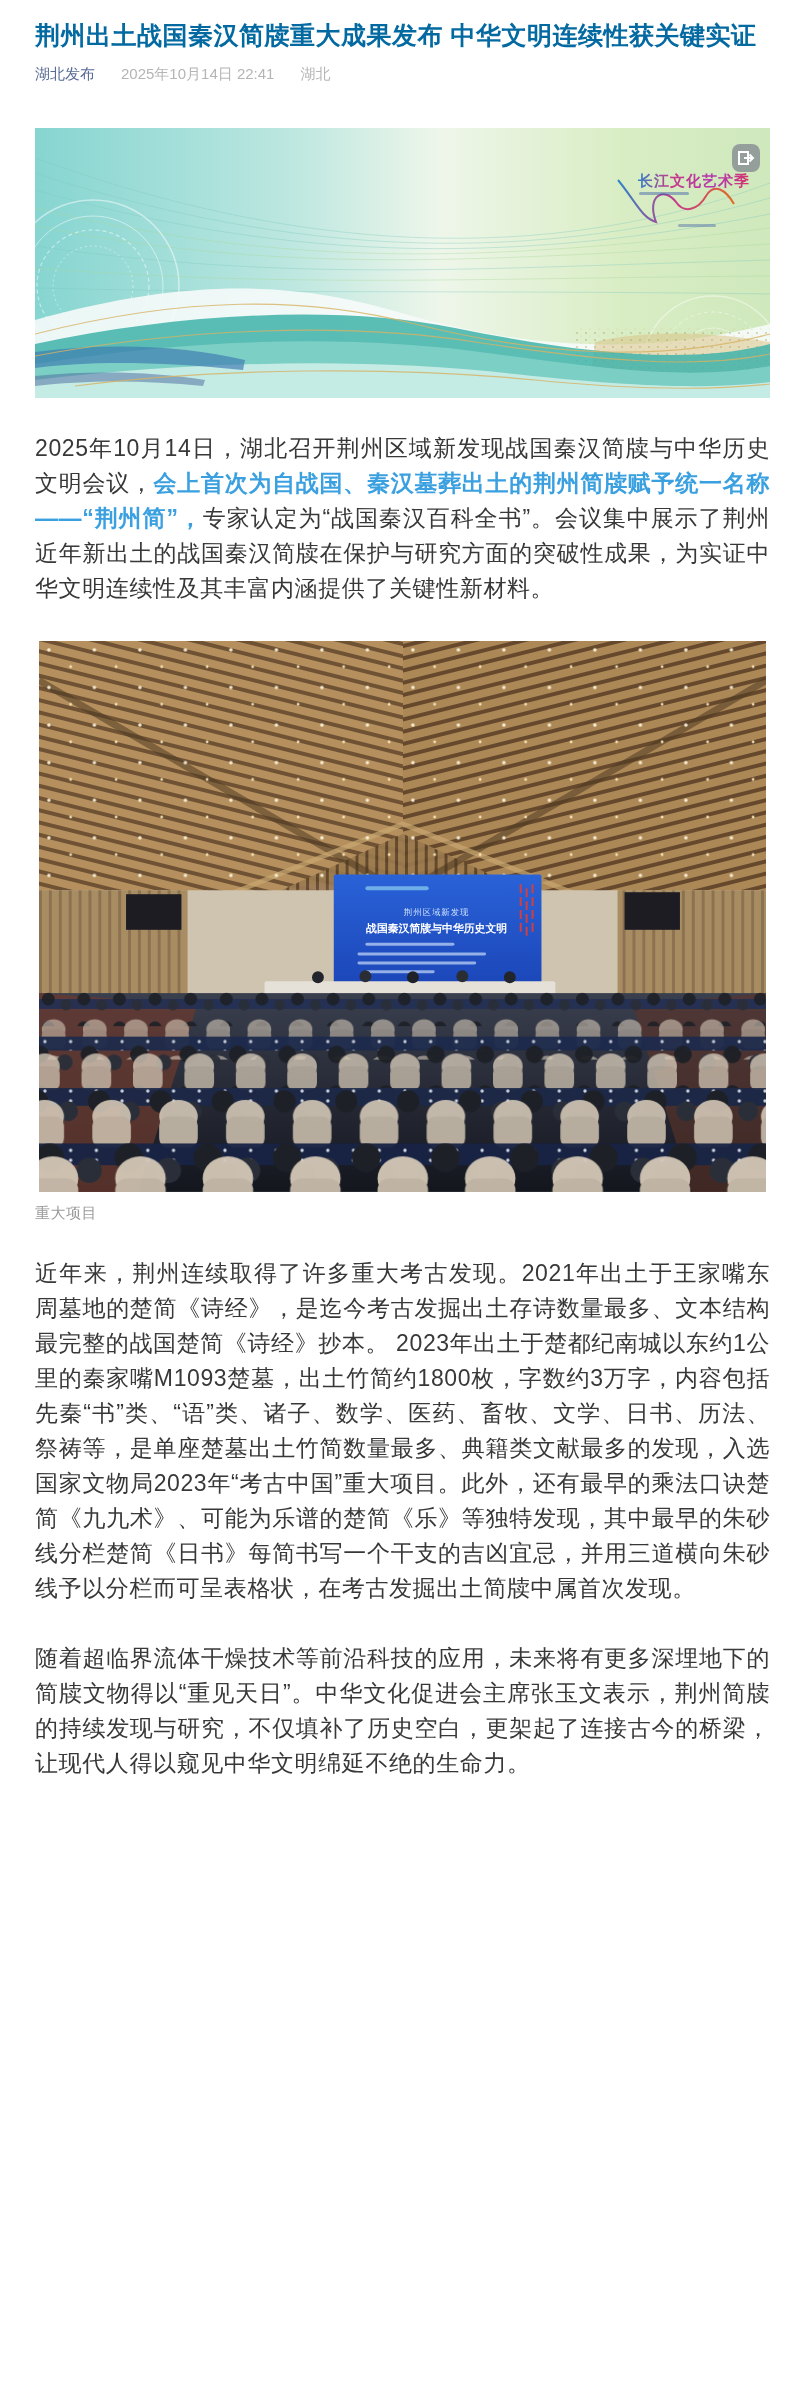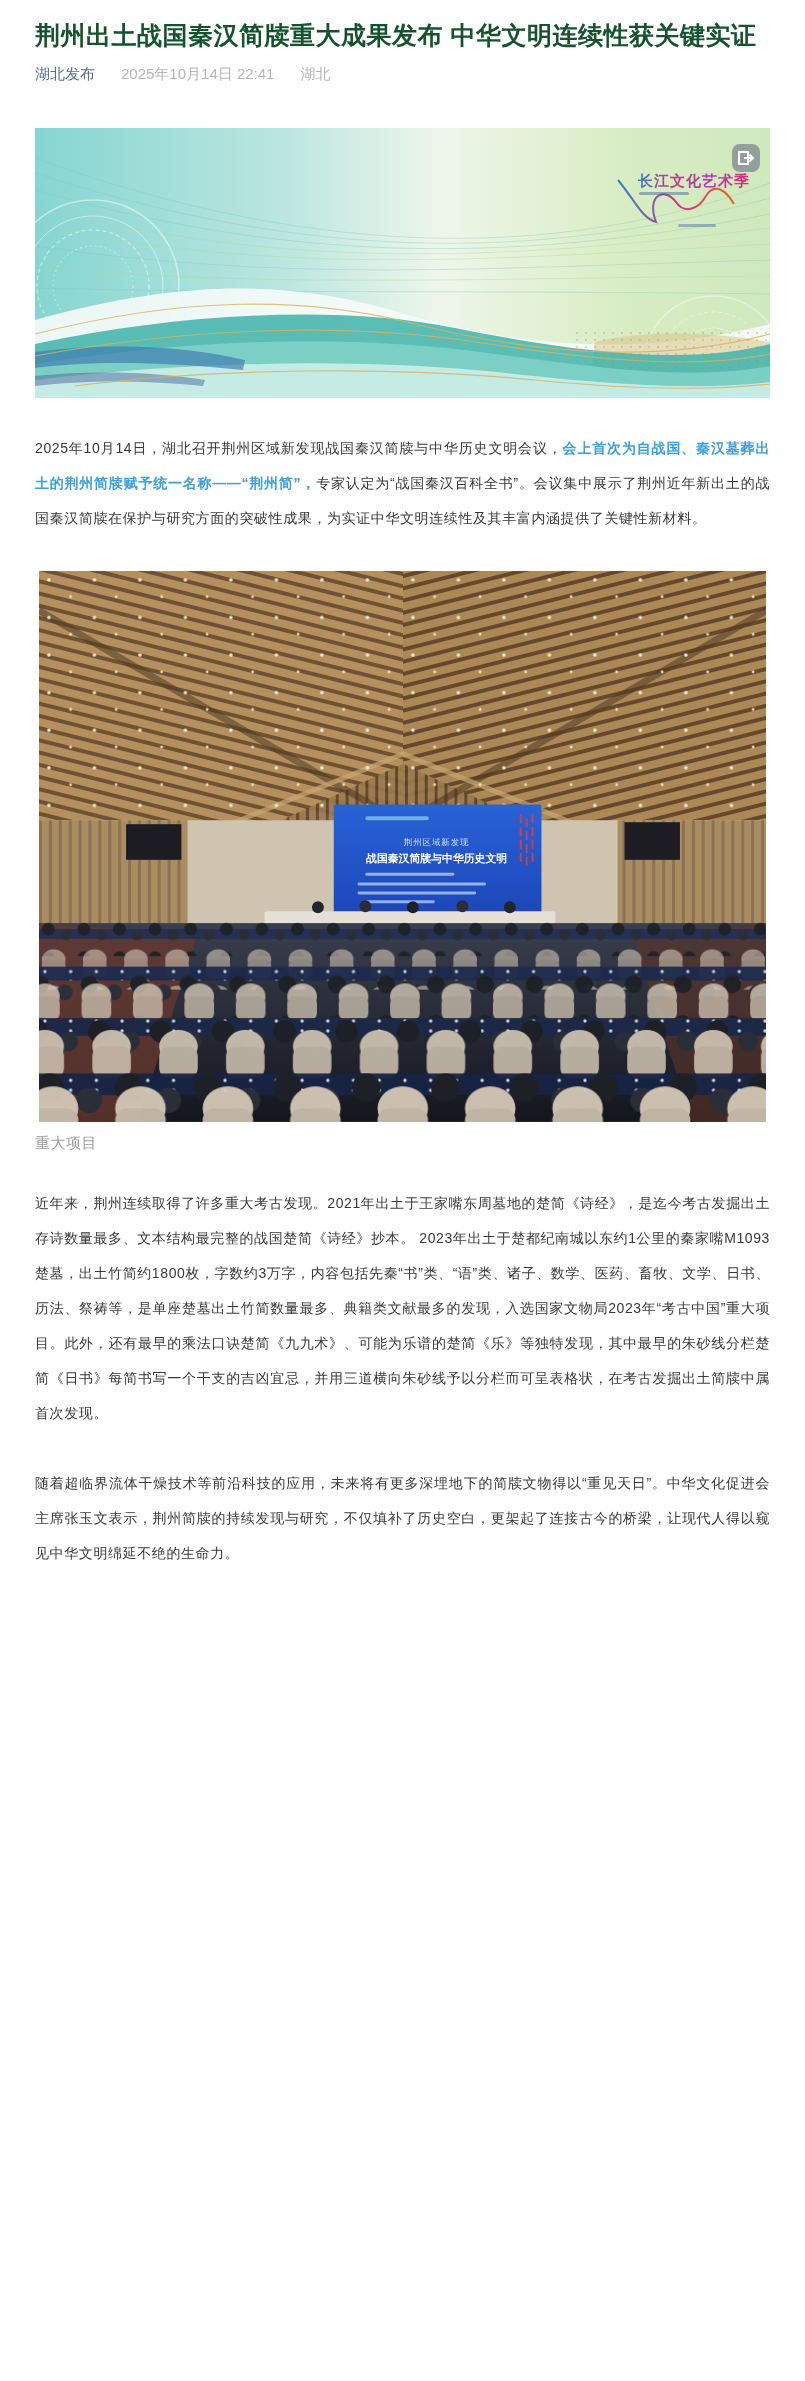--- a/index.html
+++ b/index.html
@@ -1,25 +1,25 @@
 <!DOCTYPE html>
 <html><head>
 <meta charset="utf-8">
 <style>
   html,body { margin:0; padding:0; background:#ffffff; }
   body { width:805px; font-family:"Liberation Sans","DejaVu Sans",sans-serif; }
   .page { padding:18px 35px 36px; }
-  h1.title { font-size:25px; line-height:34px; margin:0 0 13px; color:#14532d; font-weight:700; letter-spacing:.5px; }
+  h1.title { font-size:25px; line-height:34px; margin:0 0 13px; color:#0369a1; font-weight:700; letter-spacing:.5px; }
   .meta { display:flex; align-items:baseline; gap:26px; font-size:15px; color:#b5b5b5; margin:0 0 44px; }
   .meta .src { color:#576b95; cursor:pointer; text-decoration:none; }
   figure { margin:0; }
   figure svg { display:block; width:100%; height:auto; }
   .banner { margin:0 0 33px;border-radius:6px; }
   .photo { margin:4px; }
-  p.para { font-size:14px; line-height:35px; color:#383838; text-align:justify; letter-spacing:.6px; margin:0 0 35px; }
+  p.para { font-size:23px; line-height:35px; color:#383838; text-align:justify; letter-spacing:.6px; margin:0 0 35px; }
   p.para:last-child { margin-bottom:11px; }
   .hl { color:#3aa0e0; font-weight:700; }
   .caption { font-size:15px; color:#9a9a9a; letter-spacing:.5px; margin:12px 0 33px; }
 </style>
 </head>
 <body>
 
 <div class="page">
 
   <h1 class="title">荆州出土战国秦汉简牍重大成果发布 中华文明连续性获关键实证</h1>

